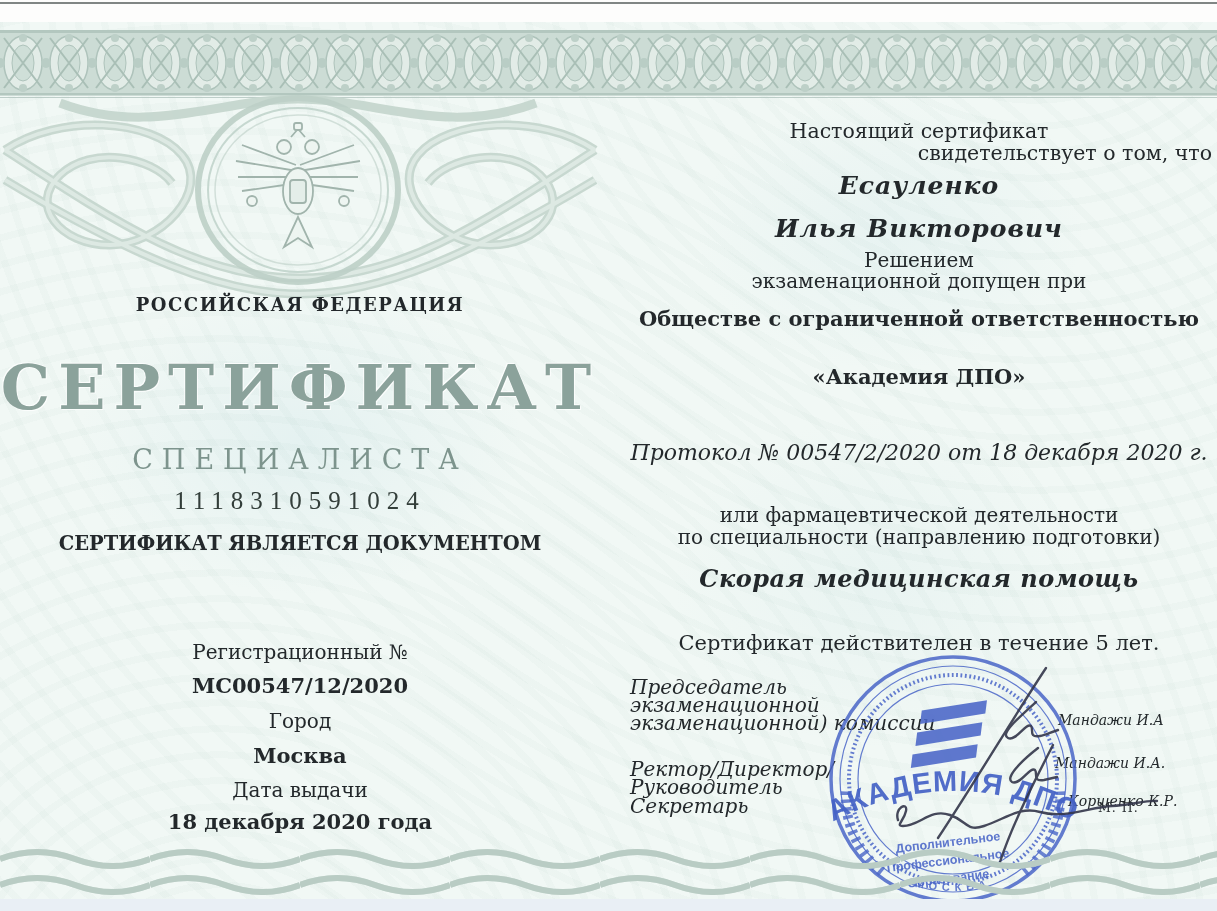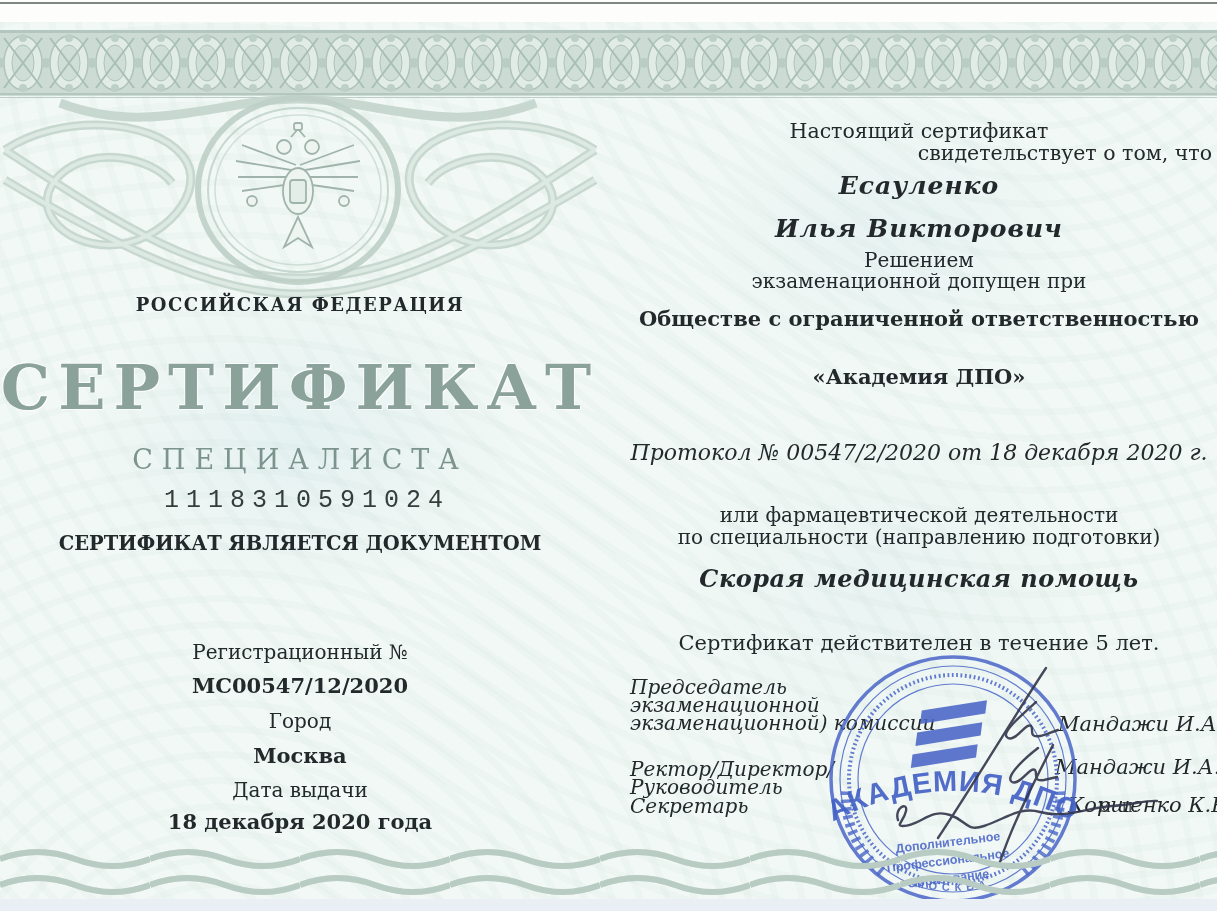--- a/index.html
+++ b/index.html
@@ -16,22 +16,22 @@
            #f1f8f5;}
   .lace{position:absolute;left:0;top:30px;width:1217px;height:66px;}
   .lace-underline{position:absolute;left:0;top:97px;width:1217px;height:1px;background:#9db3ab;opacity:.6;}
   .txt{position:absolute;line-height:1.15;}
   .lcol{left:0;width:600px;text-align:center;}
   .rcol{left:626px;width:586px;text-align:center;}
   .country{top:295px;font-size:18px;font-weight:bold;letter-spacing:1.5px;}
   .bigtitle{top:352px;font-size:62px;font-weight:bold;letter-spacing:8px;color:#8ba29b;
             text-shadow:0 0 1px #ffffff,1px 1px 0 rgba(255,255,255,.8),-1px -1px 0 rgba(255,255,255,.8);}
   .subtitle{top:444px;font-size:27px;letter-spacing:9px;color:#7d948d;}
-  .serial{top:487px;font-family:Liberation Mono, monospace;font-size:25px;
-          letter-spacing:7px;color:#333e3a;padding-left:7px;}
+  .serial{top:487px;font-family:Liberation Serif, serif;font-size:25px;
+          letter-spacing:7px;color:#333e3a;}
   .statement{top:533px;font-size:19.5px;font-weight:bold;line-height:1.12;}
   .lbl{font-size:20px;}
   .val{font-size:21px;font-weight:bold;}
   .reg-lbl{top:641px;}  .reg-val{top:674px;}
   .city-lbl{top:710px;} .city-val{top:744px;}
   .date-lbl{top:779px;} .date-val{top:810px;}
   .intro1{top:120px;font-size:20.5px;}
   .intro2{top:142px;font-size:20.5px;text-align:right;}
   .surname{top:172px;font-size:25px;font-weight:bold;font-style:italic;letter-spacing:1px;}
   .fullname{top:215px;font-size:25px;font-weight:bold;font-style:italic;letter-spacing:1px;}
@@ -40,21 +40,21 @@
   .orgtype{top:307px;font-size:21px;font-weight:bold;}
   .orgname{top:365px;font-size:21px;font-weight:bold;}
   .protocol{top:440px;font-size:22px;font-style:italic;}
   .adm1{top:482px;font-size:20px;}
   .adm2{top:504px;font-size:20px;}
   .adm3{top:526px;font-size:20px;}
   .specialty{top:565px;font-size:24px;font-weight:bold;font-style:italic;letter-spacing:.5px;}
   .validity{top:631px;font-size:21px;}
   .role{position:absolute;left:630px;width:340px;text-align:left;font-size:20px;font-style:italic;line-height:18px;}
   .role-1{top:678px;} .role-2{top:760px;} .role-3{top:797px;}
-  .signame{position:absolute;text-align:left;font-size:21px;font-style:italic;white-space:nowrap;}
+  .signame{position:absolute;text-align:left;font-size:14px;font-style:italic;white-space:nowrap;}
   .signame-1{left:1058px;top:712px;}
   .signame-2{left:1055px;top:755px;}
   .signame-3{left:1068px;top:793px;}
   .mp-note{position:absolute;left:1098px;top:800px;font-size:12.5px;letter-spacing:1px;color:#2c3134;}
   .ornament{position:absolute;left:0;top:95px;}
   .stamp{position:absolute;left:820px;top:648px;}
   .pen{position:absolute;left:850px;top:650px;}
   .waves{position:absolute;left:0;top:843px;}
   .bottom-strip{position:absolute;left:0;top:899px;width:1217px;height:12px;background:#e9eff5;}
 </style>

